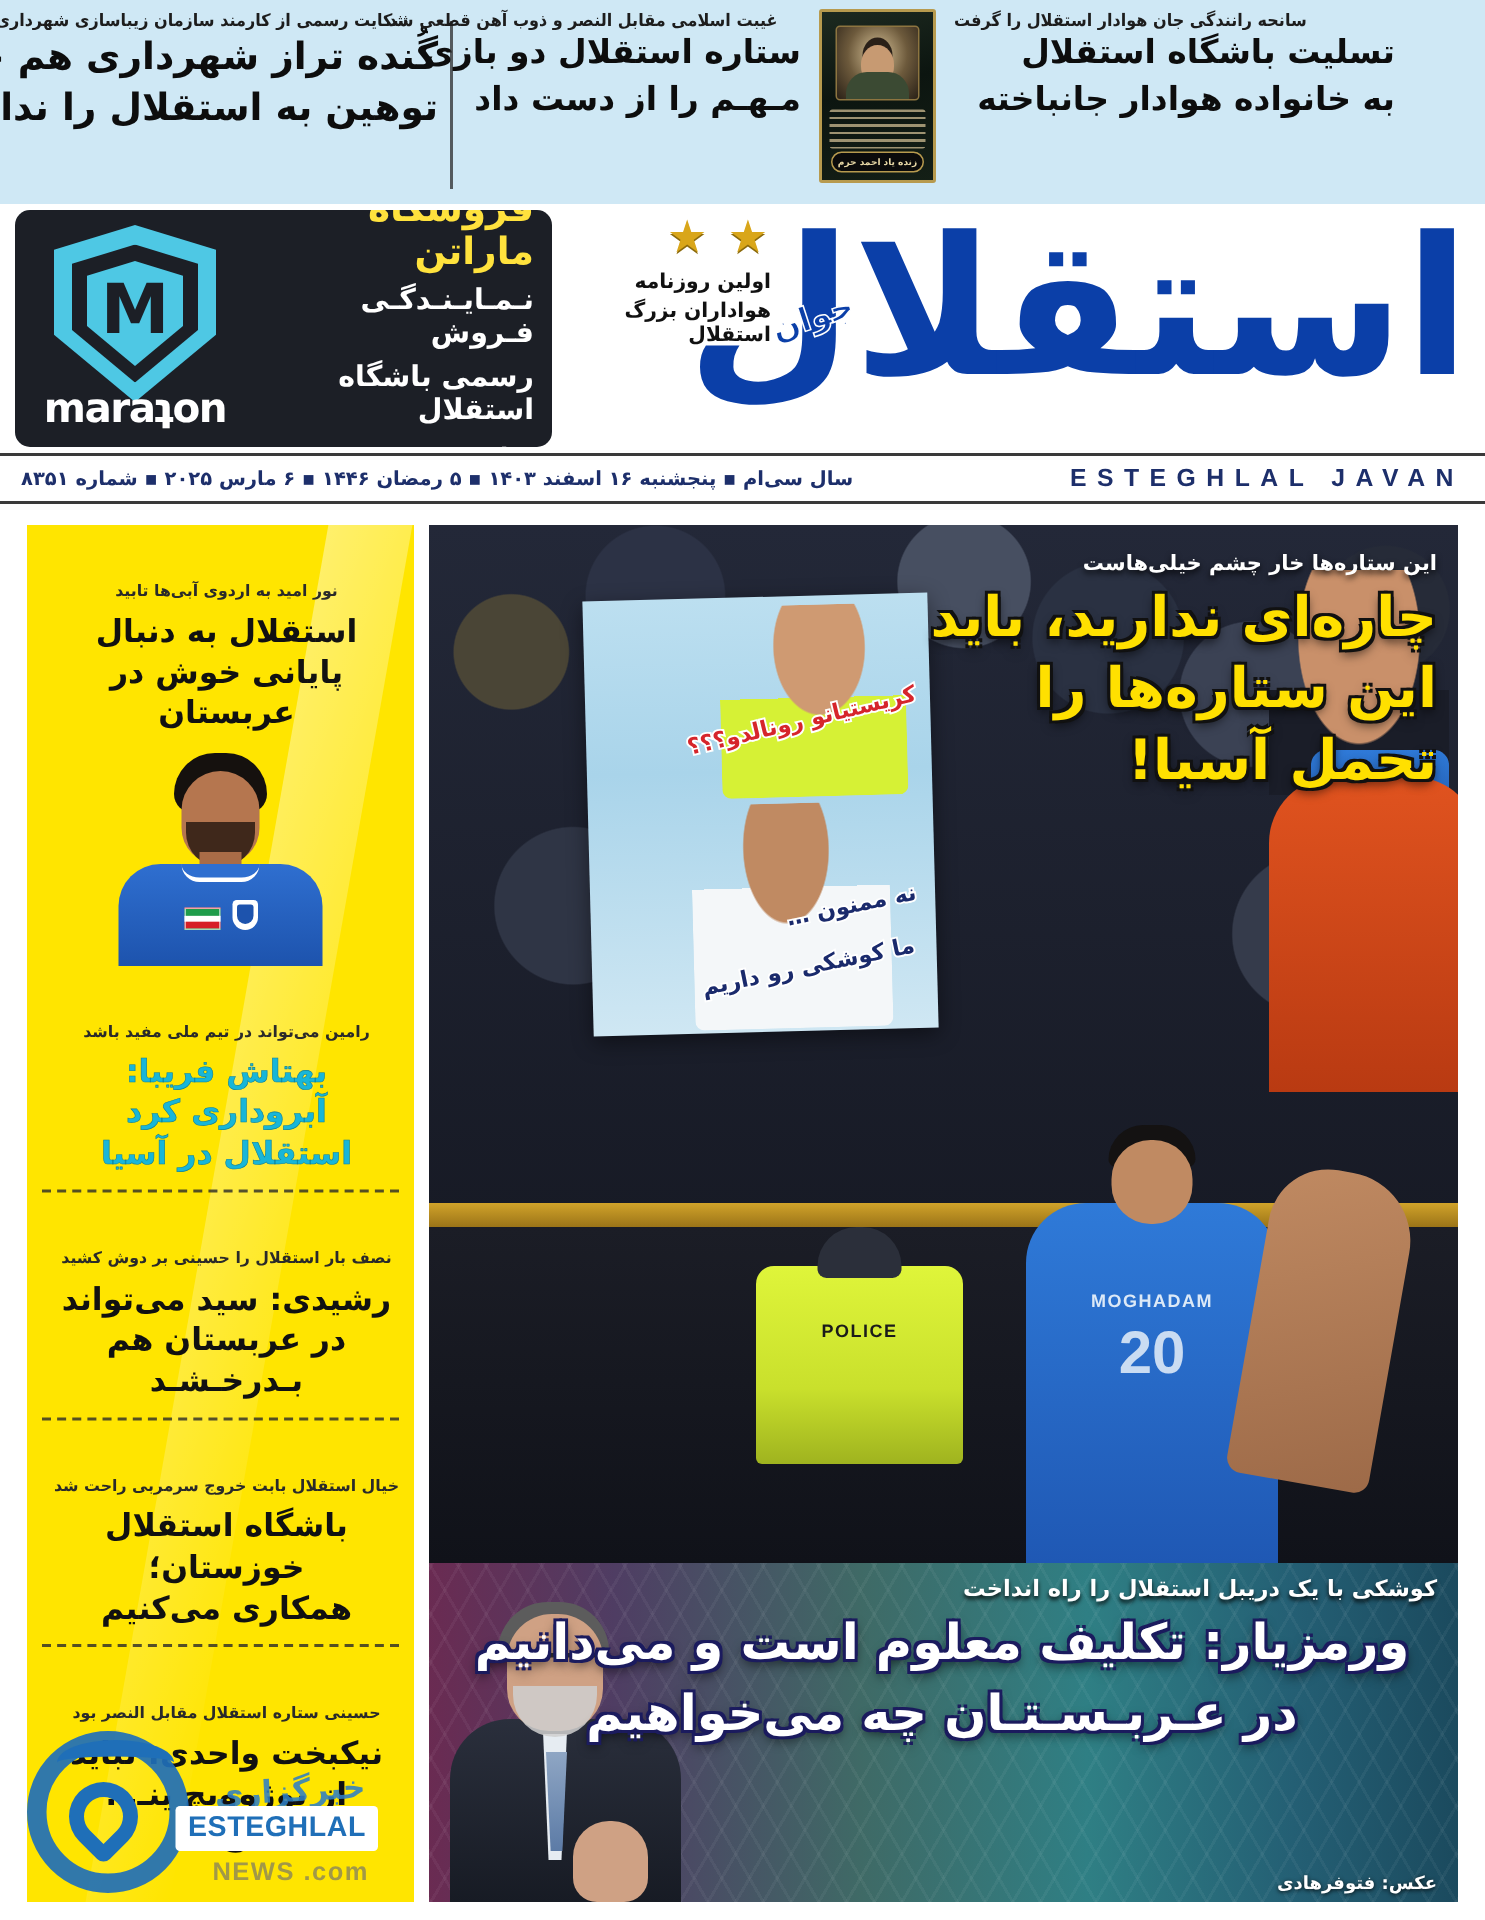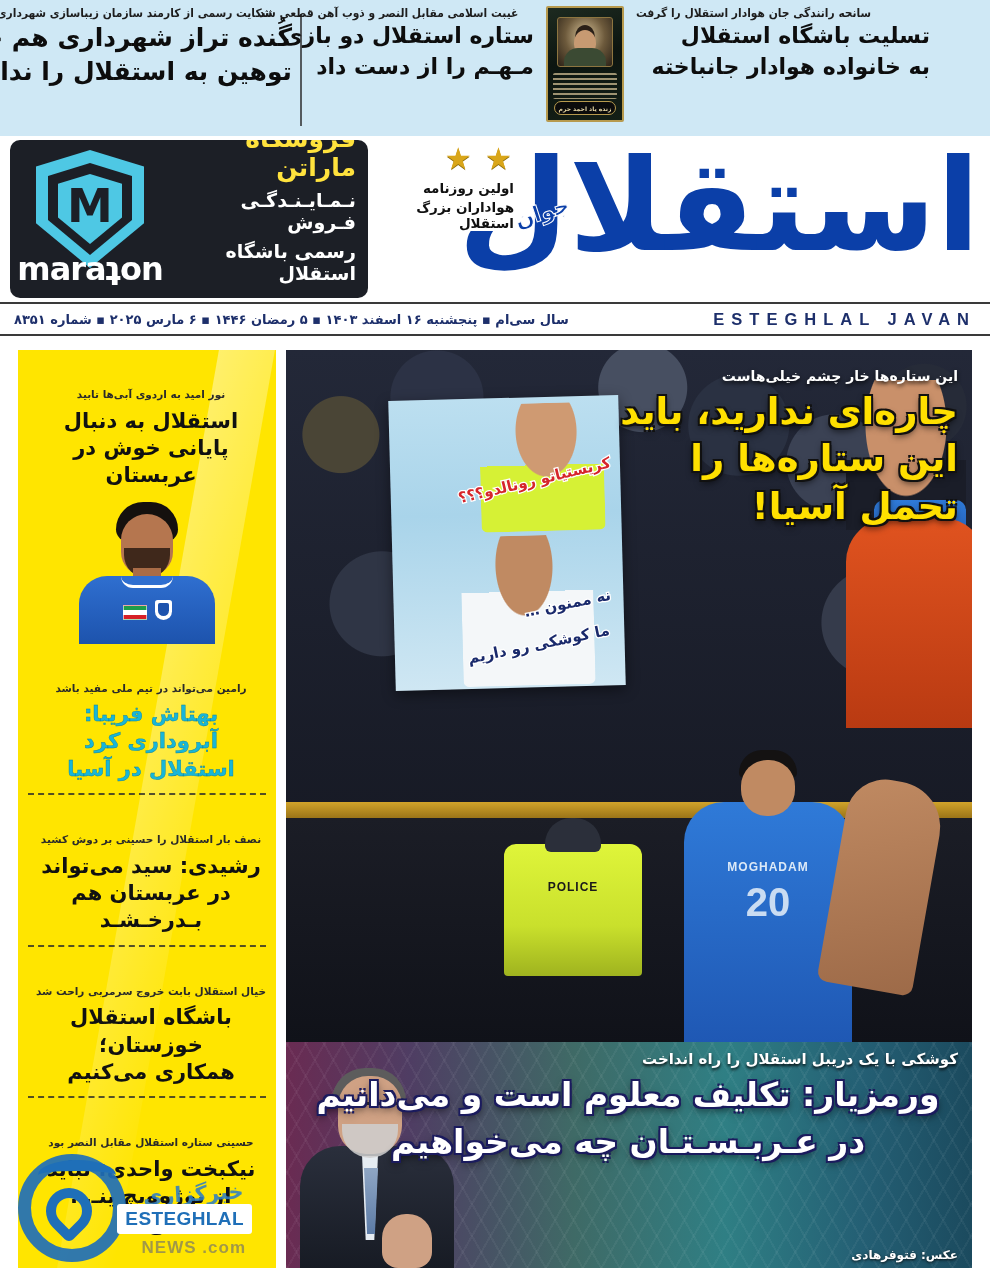--- a/index.html
+++ b/index.html
@@ -94,21 +94,21 @@
   .shield::after{
     content:""; position:absolute; width:64px; height:70px; background:#4ec8e4;
     clip-path:polygon(50% 0%,100% 14%,100% 62%,50% 100%,0% 62%,0% 14%);
   }
   .shield .m-letter {
     position:relative; z-index:3; color:#1c1f26; font-size:46px; font-weight:900;
     font-family:"DejaVu Sans",sans-serif; line-height:1; margin-top:-6px;
   }
   .maraton-word {
     position:absolute; left:50%; transform:translateX(-50%); bottom:10px;
-    color:#fff; font-size:32px; font-weight:900; letter-spacing:-1px;
+    color:#fff; font-size:27px; font-weight:900; letter-spacing:-1px;
     font-family:"DejaVu Sans",sans-serif; direction:ltr;text-align:right;
   }
   .ad-right { flex:1; padding:8px 12px 8px 6px; text-align:right; }
   .ad-title { color:#ffe23d; font-size:25px; font-weight:900; letter-spacing:-0.5px; }
   .ad-line  { color:#ffffff; font-size:19px; font-weight:800; margin-top:7px; letter-spacing:-0.3px; }
   .ad-phone { color:#ffffff; font-size:16px; font-weight:800; margin-top:11px; letter-spacing:-0.2px; }
 
   .logo-block { position:absolute; right:0; top:0; width:606px; height:166px; }
   .logo-word {
     position:absolute; right:10px; top:6px; width:460px; height:140px;

